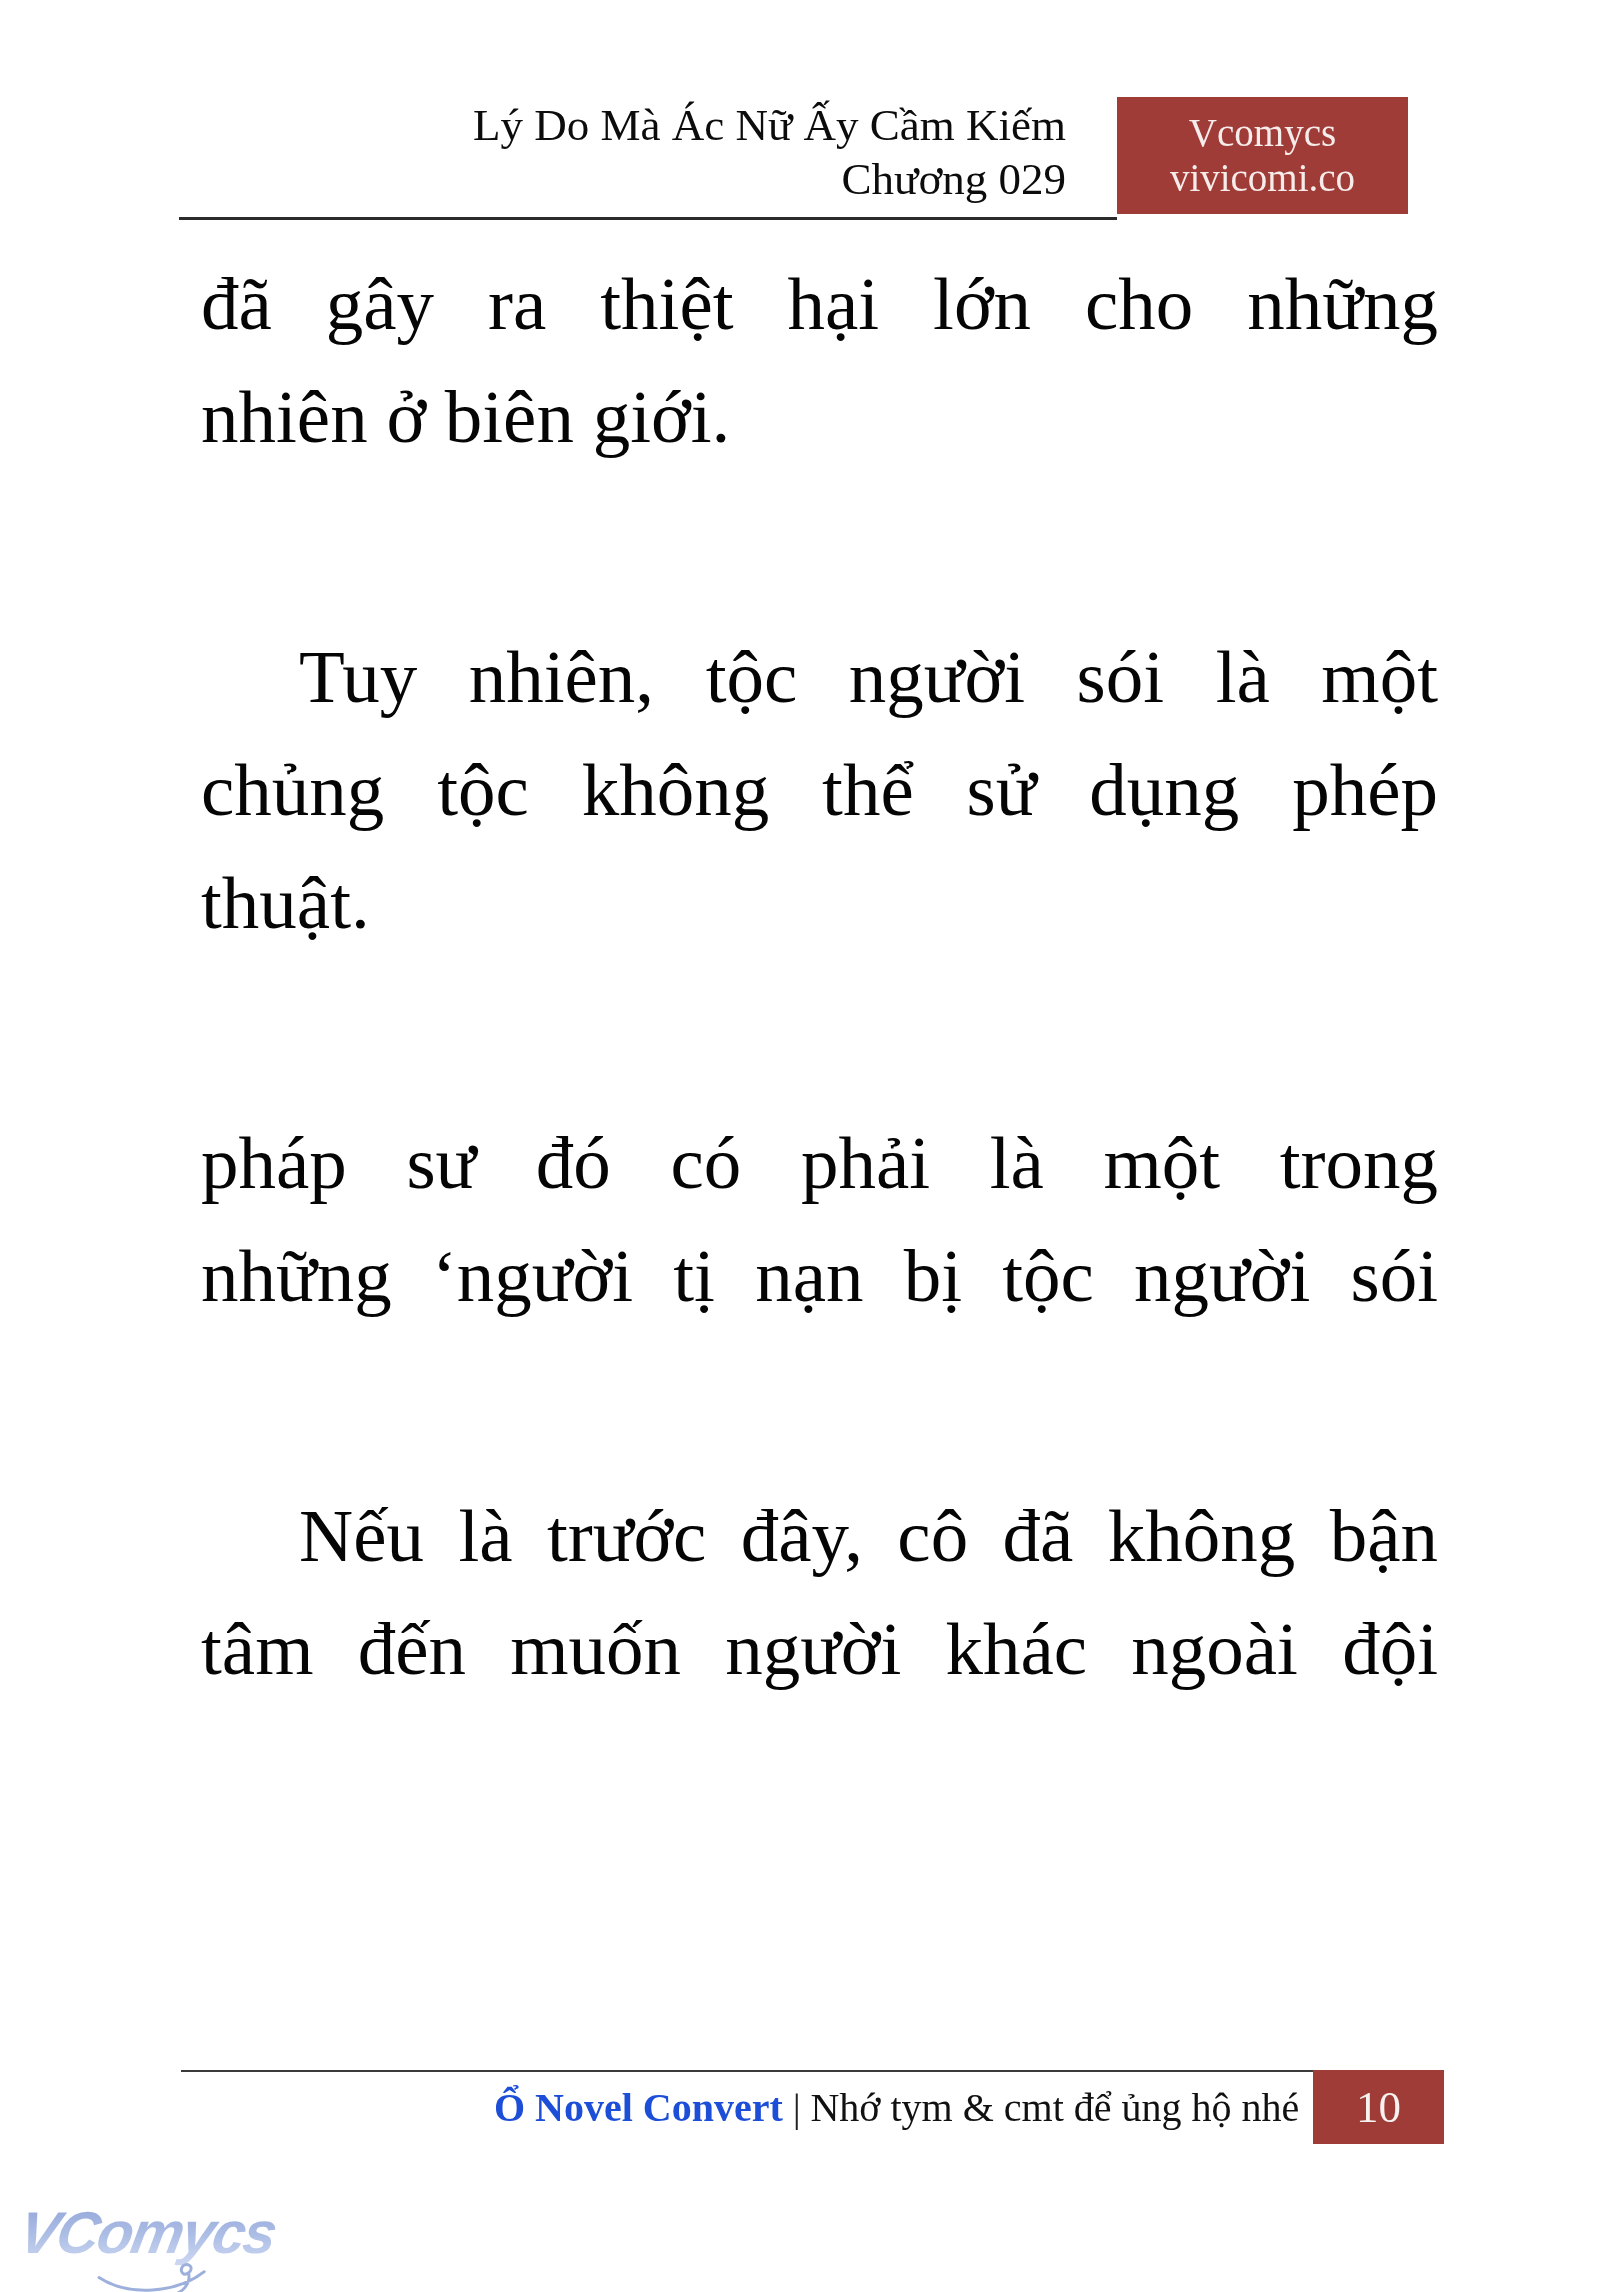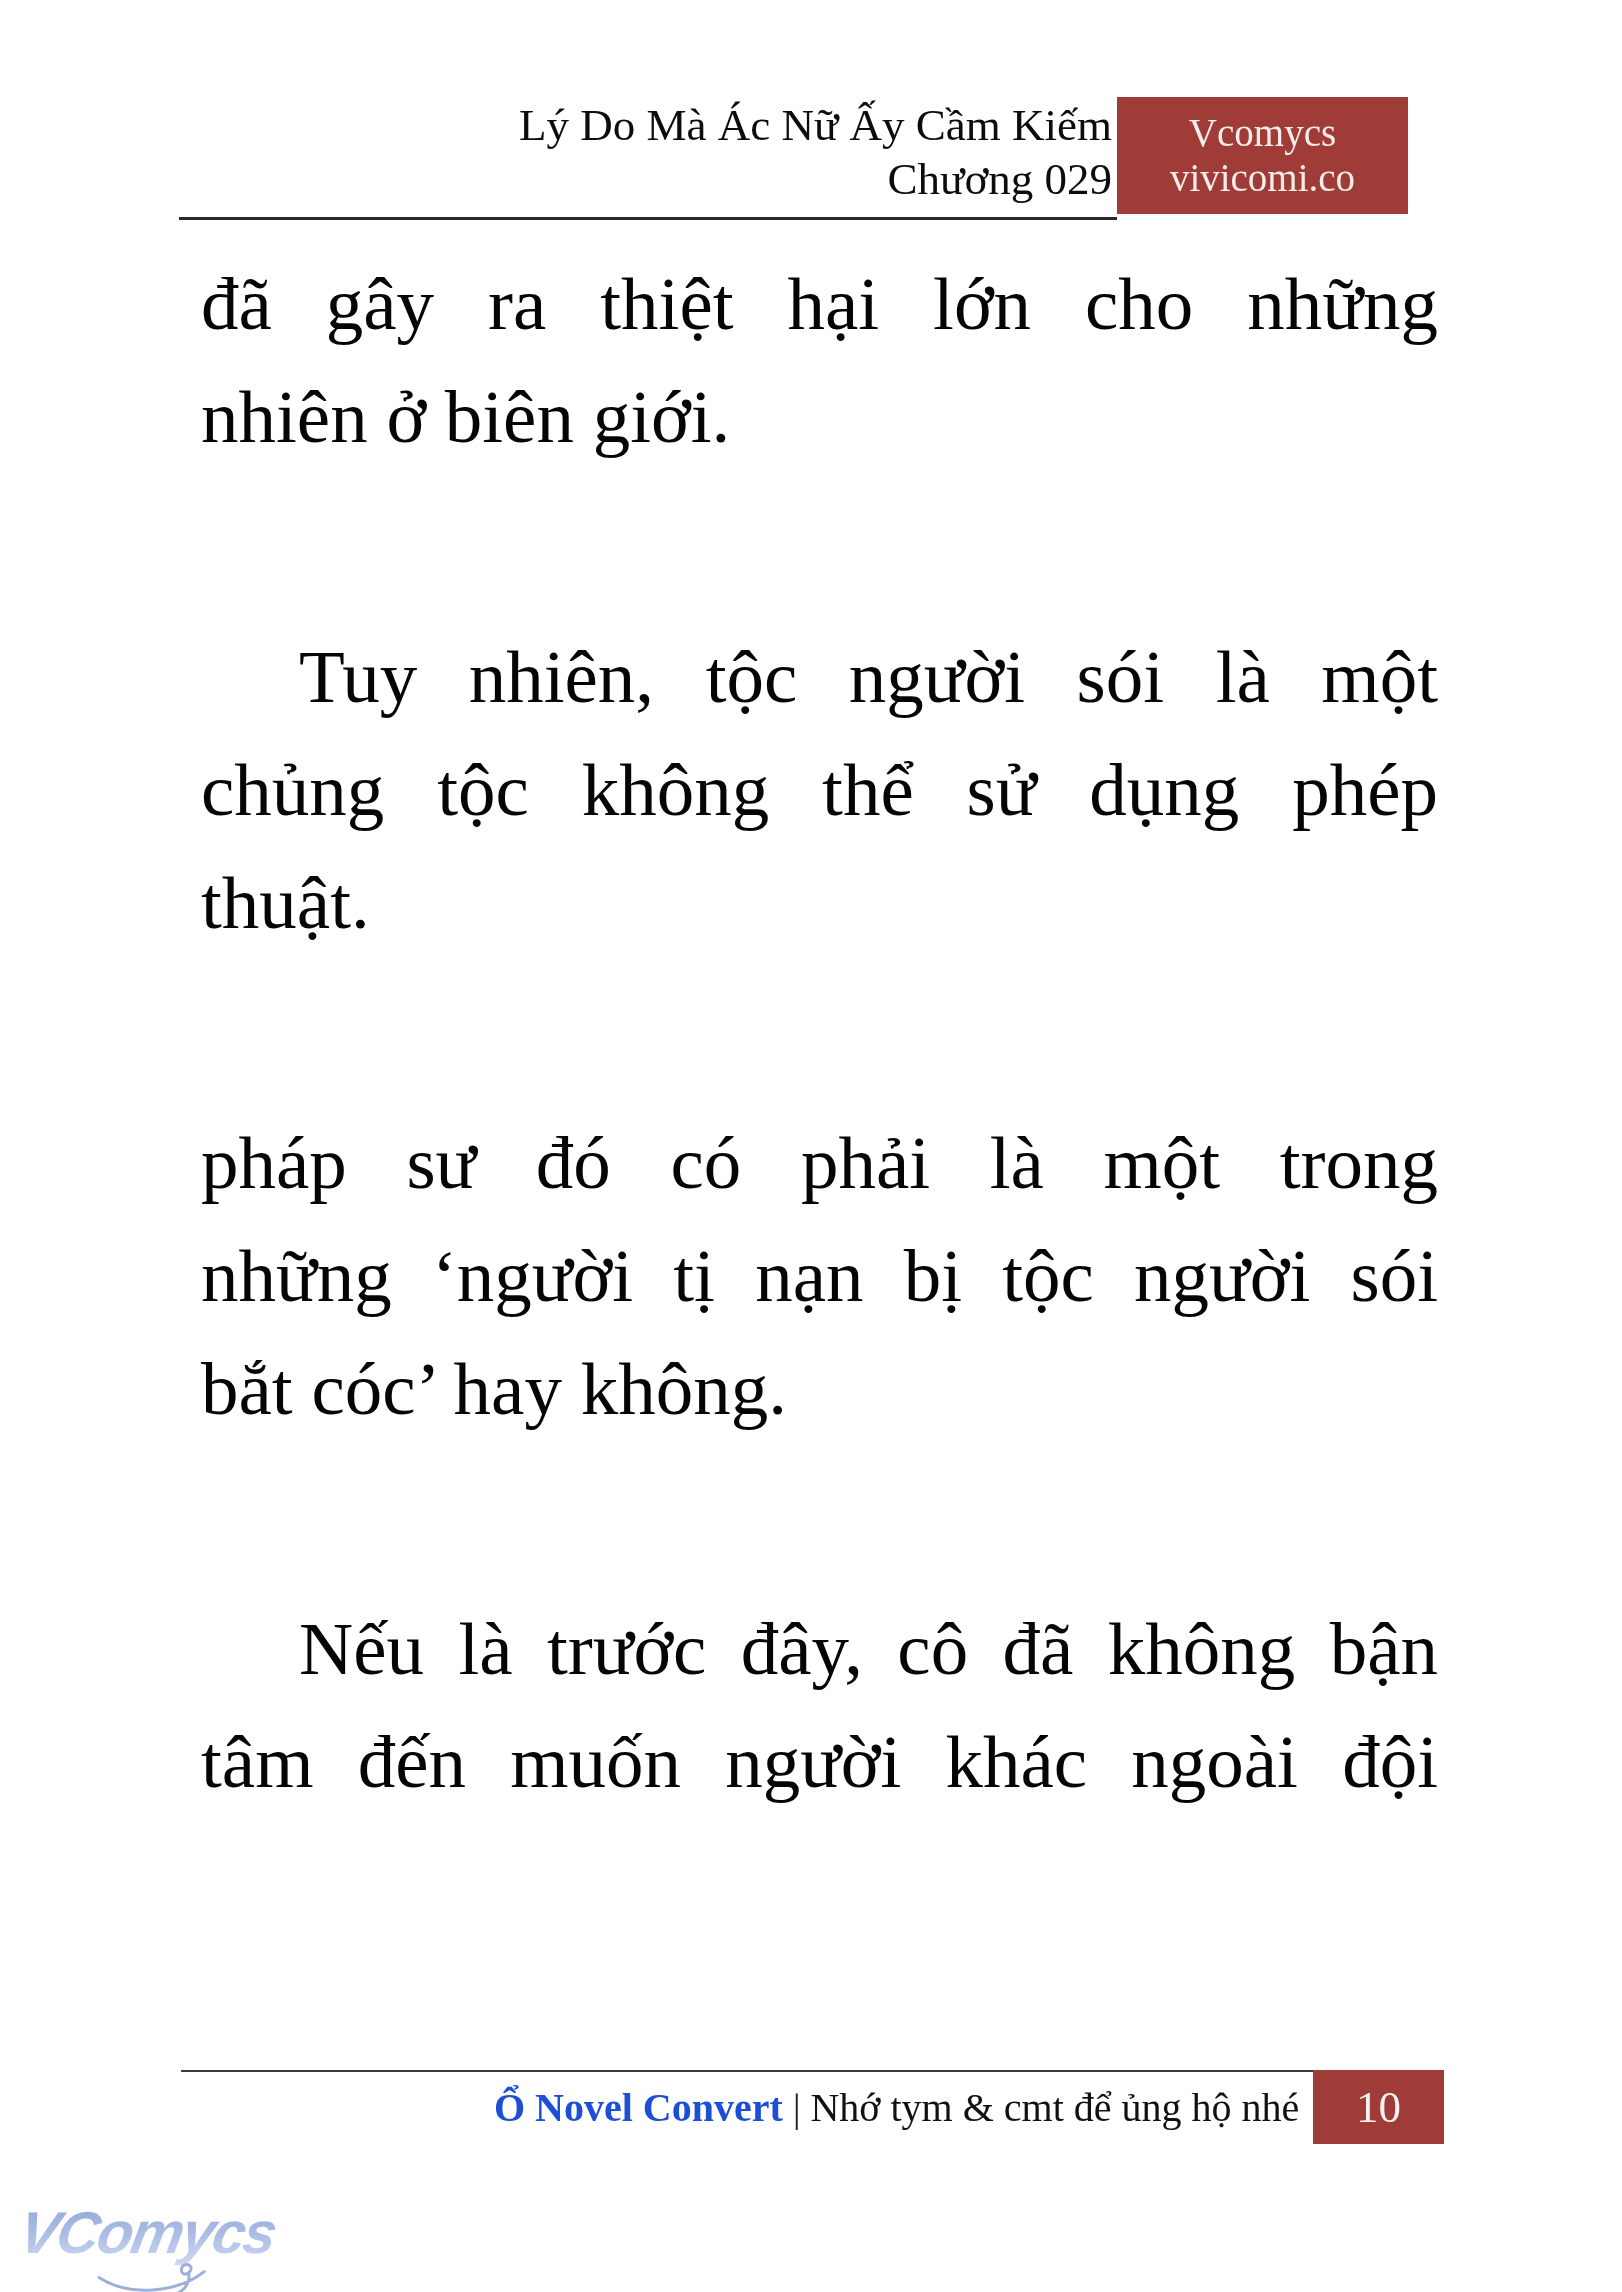--- a/index.html
+++ b/index.html
@@ -8,21 +8,21 @@
     width:1622px;height:2293px;
     background:#ffffff;
     overflow:hidden;
     font-family:"Liberation Serif","DejaVu Serif",serif;
     color:#0a0a0a;
   }
 
   
   .header-title-block{
     position:absolute;
-    top:98px;right:510px;
+    top:98px;right:556px;
     text-align:right;
     font-size:45px;
     line-height:54px;
     color:#0c0c0c;
     white-space:nowrap;
   }
   .header-rule{
     position:absolute;
     left:179px;top:217px;
     width:938px;height:2.9px;
@@ -134,21 +134,20 @@
         <div class="line last">nhiên ở biên giới.</div>
       </div>
       <div class="para">
         <div class="line first">Tuy nhiên, tộc người sói là một</div>
         <div class="line">chủng tộc không thể sử dụng phép</div>
         <div class="line last">thuật.</div>
       </div>
       <div class="para">
         <div class="line">pháp sư đó có phải là một trong</div>
         <div class="line">những ‘người tị nạn bị tộc người sói</div>
-        <div class="line last">bắt cóc’ hay không.</div>
       </div>
       <div class="para">
         <div class="line first">Nếu là trước đây, cô đã không bận</div>
         <div class="line">tâm đến muốn người khác ngoài đội</div>
       </div>
     </div>
 
   <div class="footer-bar">
     <div class="footer-text">
       <span class="footer-brand">Ổ Novel Convert</span><span class="footer-sep">|</span><span>Nhớ tym &amp; cmt để ủng hộ nhé</span>

